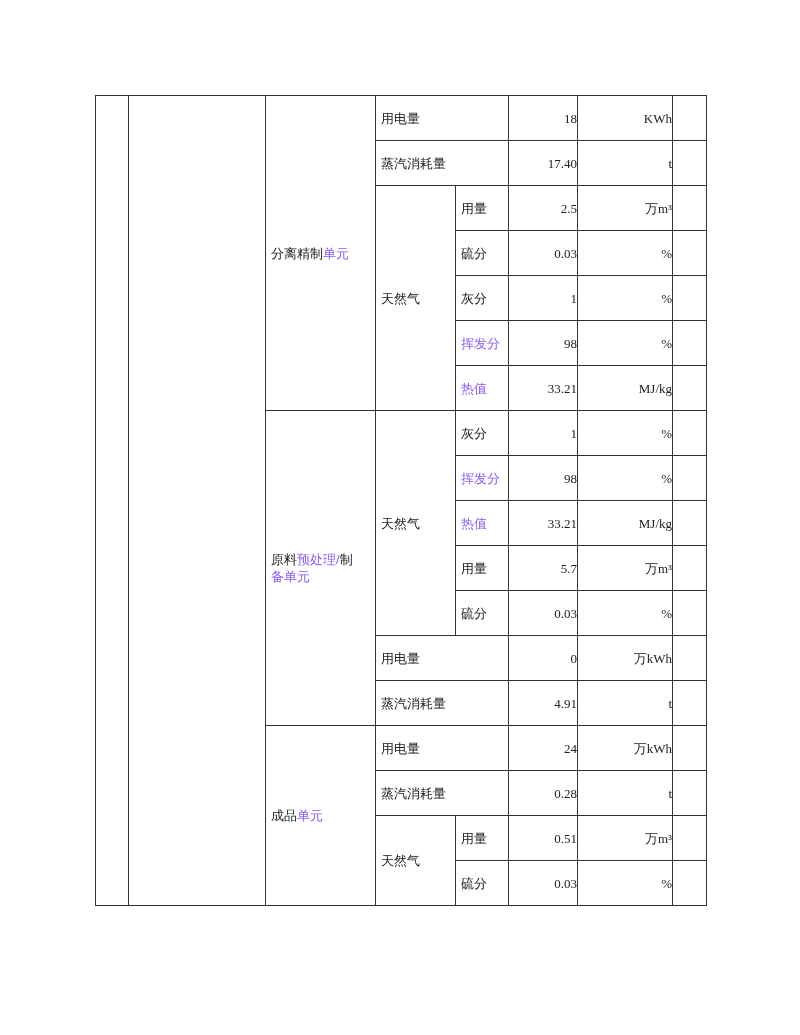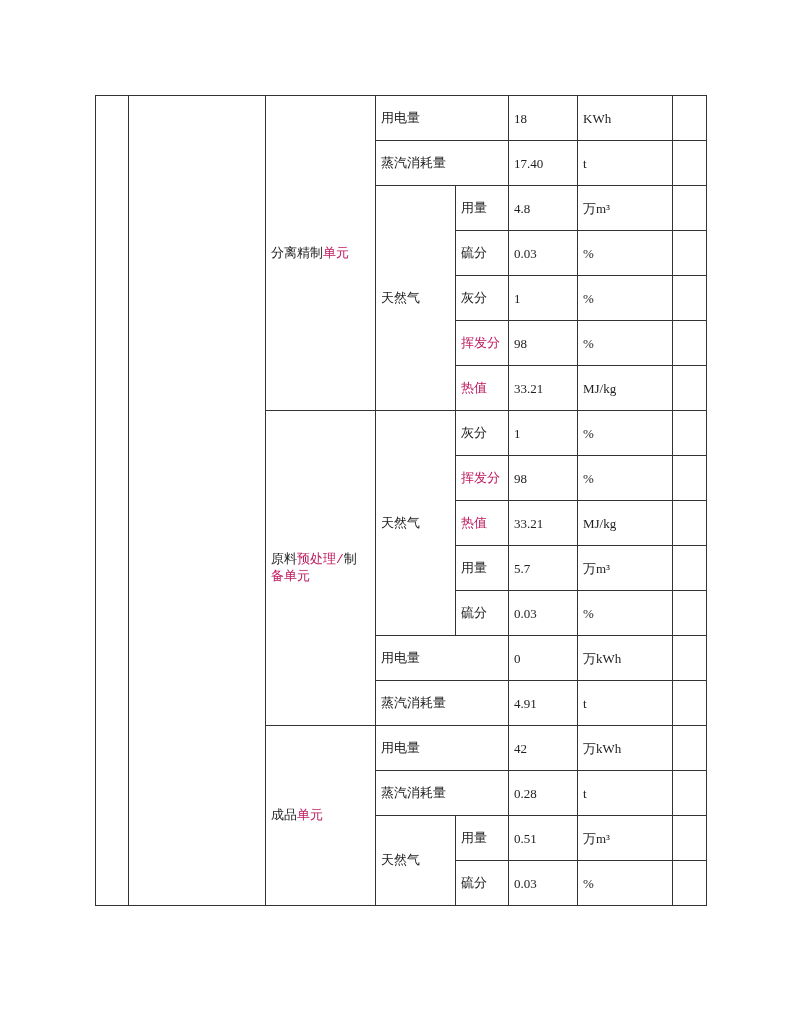--- a/index.html
+++ b/index.html
@@ -1,21 +1,21 @@
 <!DOCTYPE html>
 <html><head>
 <meta charset="utf-8">
 <style>
   html, body { margin:0; padding:0; background:#fff; }
   body { width:800px; height:1035px; position:relative; overflow:hidden; font-family:"DejaVu Serif","Liberation Serif",serif; color:#222; }
   table.doc { position:absolute; left:95px; top:95px; border-collapse:collapse; table-layout:fixed; }
   table.doc td { border:1.2px solid #333; height:45px; padding:0 0 0 5px; font-size:13px; vertical-align:middle; box-sizing:border-box; line-height:17px; }
-  .cjk { font-family:Liberation Mono, monospace; font-size:13px; }
-  .num { font-family:"Liberation Serif","DejaVu Serif",serif; font-size:13.5px; }
-  .grey { color:#be185d; }
+  .cjk { font-family:Liberation Sans, sans-serif; font-size:13px; }
+  .num { font-family:"Liberation Serif","DejaVu Serif",serif; font-size:13.5px;text-align:right; }
+  .grey { color:#8b5cf6; }
 </style>
 </head>
 <body>
 
 <table class="doc">
   <colgroup>
     <col style="width:33px">
       <col style="width:137px">
       <col style="width:110px">
       <col style="width:80px">
@@ -37,21 +37,21 @@
     </tr>
     <tr>
       <td colspan="2" class="cjk">蒸汽消耗量</td>
       <td class="num">17.40</td>
       <td class="num">t</td>
       <td></td>
     </tr>
     <tr>
       <td rowspan="5" class="cjk">天然气</td>
       <td class="cjk">用量</td>
-      <td class="num">4.8</td>
+      <td class="num">2.5</td>
       <td class="num">万m³</td>
       <td></td>
     </tr>
     <tr>
       <td class="cjk">硫分</td>
       <td class="num">0.03</td>
       <td class="num">%</td>
       <td></td>
     </tr>
     <tr>
@@ -114,21 +114,21 @@
     <tr>
       <td colspan="2" class="cjk">蒸汽消耗量</td>
       <td class="num">4.91</td>
       <td class="num">t</td>
       <td></td>
     </tr>
 
     <tr>
       <td rowspan="4" class="cjk"><span>成品</span><span class="grey">单元</span></td>
       <td colspan="2" class="cjk">用电量</td>
-      <td class="num">42</td>
+      <td class="num">24</td>
       <td class="num">万kWh</td>
       <td></td>
     </tr>
     <tr>
       <td colspan="2" class="cjk">蒸汽消耗量</td>
       <td class="num">0.28</td>
       <td class="num">t</td>
       <td></td>
     </tr>
     <tr>

